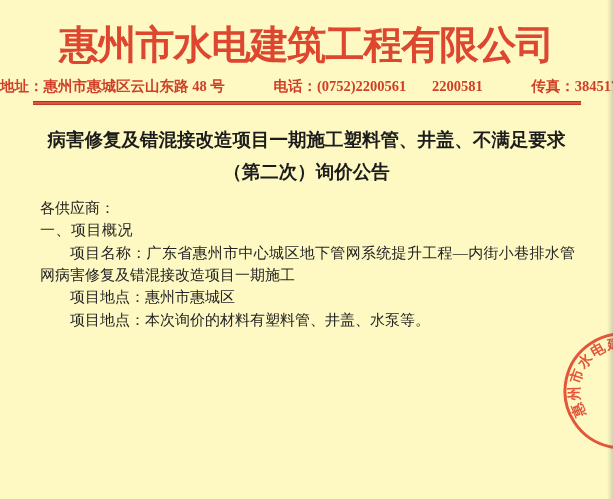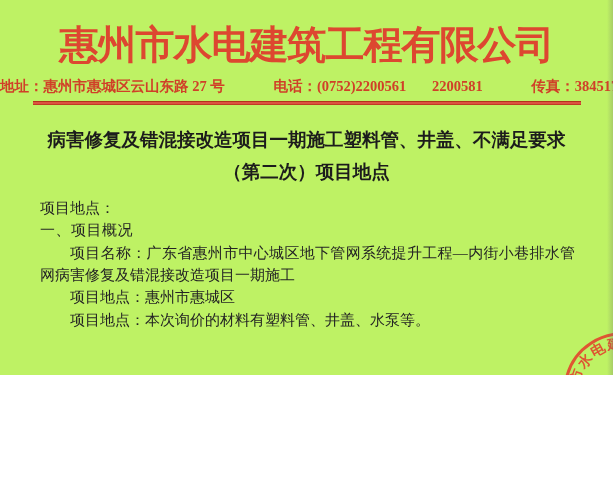--- a/index.html
+++ b/index.html
@@ -5,22 +5,22 @@
   * { box-sizing: border-box; }
   html, body { margin: 0; padding: 0; }
   body {
     width: 613px; height: 499px;
     background: #ffffff;
     font-family: "Liberation Serif", "DejaVu Serif", serif;
     overflow: hidden;
   }
   .page {
     position: relative;
-    width: 613px; height: 375px;
-    background: #bef264;
+    width: 613px; height: 499px;
+    background: #fef9c3;
     overflow: hidden;
   }
   
   .scan-edge {
     position: absolute; top: 0; right: 0; bottom: 0; width: 6px;
     background: linear-gradient(to right, rgba(0,0,0,0), rgba(110,110,110,0.28));
     pointer-events: none;
   }
 
   
@@ -86,35 +86,35 @@
   }
 </style>
 </head>
 <body>
 
 <div class="page">
 
   <h1 class="company-name">惠州市水电建筑工程有限公司</h1>
 
   <div class="contact-line">
-    <span class="seg">地址：惠州市惠城区云山东路 27 号</span>
+    <span class="seg">地址：惠州市惠城区云山东路 48 号</span>
     <span class="seg gap-lg">电话：(0752)2200561</span>
     <span class="seg gap-md">2200581</span>
     <span class="seg gap-lg">传真：3845174</span>
   </div>
 
   <div class="header-rule"></div>
 
   <h2 class="doc-title">
     <span>病害修复及错混接改造项目一期施工塑料管、井盖、不满足要求</span>
-    <span>（第二次）项目地点</span>
+    <span>（第二次）询价公告</span>
   </h2>
 
   <div class="doc-body">
-    <p>项目地点：</p>
+    <p>各供应商：</p>
     <p class="section-heading">一、项目概况</p>
     <p class="indent">项目名称：广东省惠州市中心城区地下管网系统提升工程—内街小巷排水管网病害修复及错混接改造项目一期施工</p>
     <p class="indent">项目地点：惠州市惠城区</p>
     <p class="indent">项目地点：本次询价的材料有塑料管、井盖、水泵等。</p>
   </div>
 
   <div class="seal">
     <svg width="130" height="130" viewBox="0 0 130 130">
       <g transform="rotate(12 65 65)">
         <circle cx="65" cy="65" r="57" fill="none" stroke="#e2482e" stroke-width="3"></circle>

